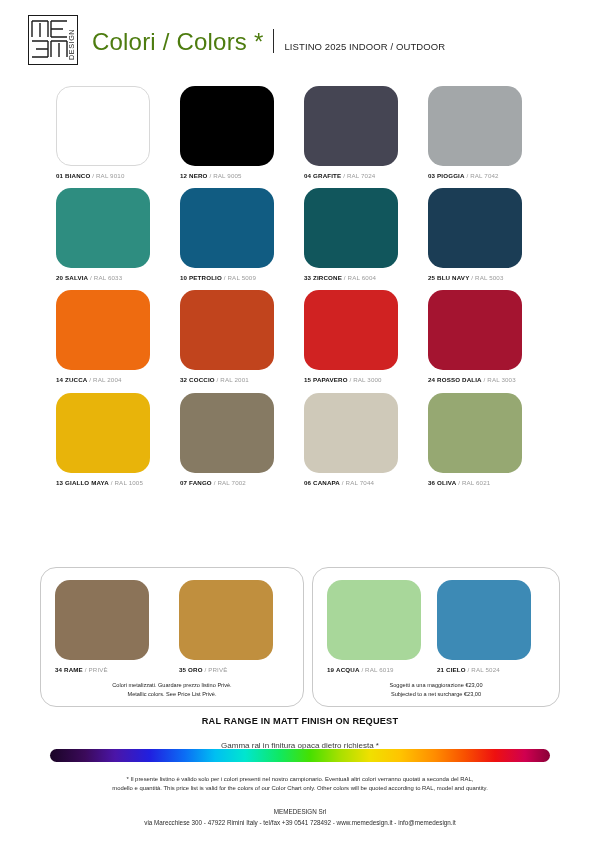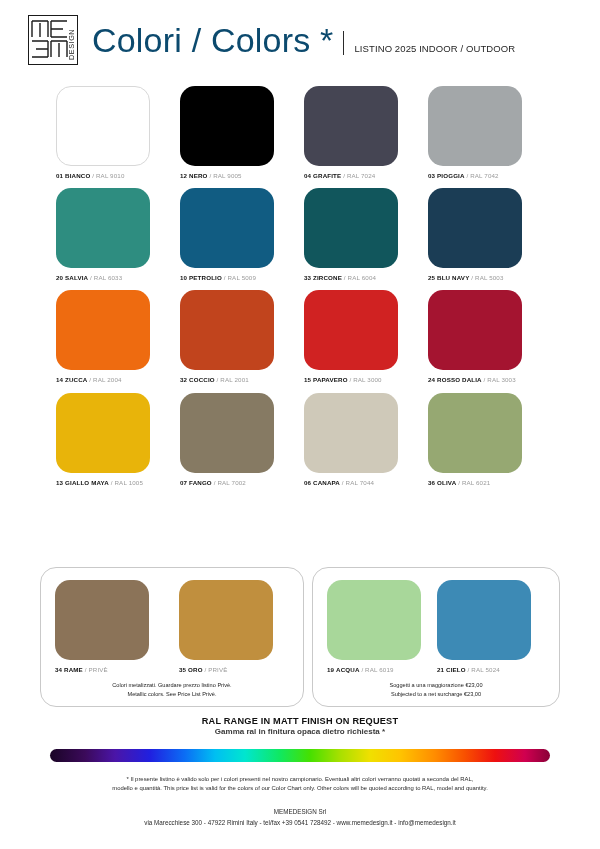--- a/index.html
+++ b/index.html
@@ -36,24 +36,24 @@
     margin-right: 14px;
   }
   .logo svg { display: block; }
 
   .title-block {
     display: flex;
     align-items: baseline;
     gap: 0px;
   }
   .main-title {
-    font-size: 34px;
+    font-size: 24px;
     font-weight: 400;
     letter-spacing: 0.2px;
-    color: #0c4a6e;
+    color: #4d7c0f;
     line-height: 1;
     white-space: nowrap;
   }
   .title-divider {
     display: inline-block;
     width: 1px;
     height: 24px;
     background: #2a2a2a;
     margin: 0 10px;
     position: relative;
@@ -152,23 +152,23 @@
     text-align: center;
   }
   .ral-h {
     font-size: 9.2px;
     font-weight: bold;
     letter-spacing: 0.2px;
     color: #101010;
   }
   .ral-sub {
     font-size: 8px;
-    font-weight: 700;
+    font-weight: 400;
     color: #3a3a3a;
-    margin-top: 1px;
+    margin-top: 15px;
   }
   .spectrum {
     position: absolute;
     left: 50px;
     top: 749px;
     width: 500px;
     height: 13px;
     border-radius: 7px;
     background: linear-gradient(to right,
       #1a0426 0%,

